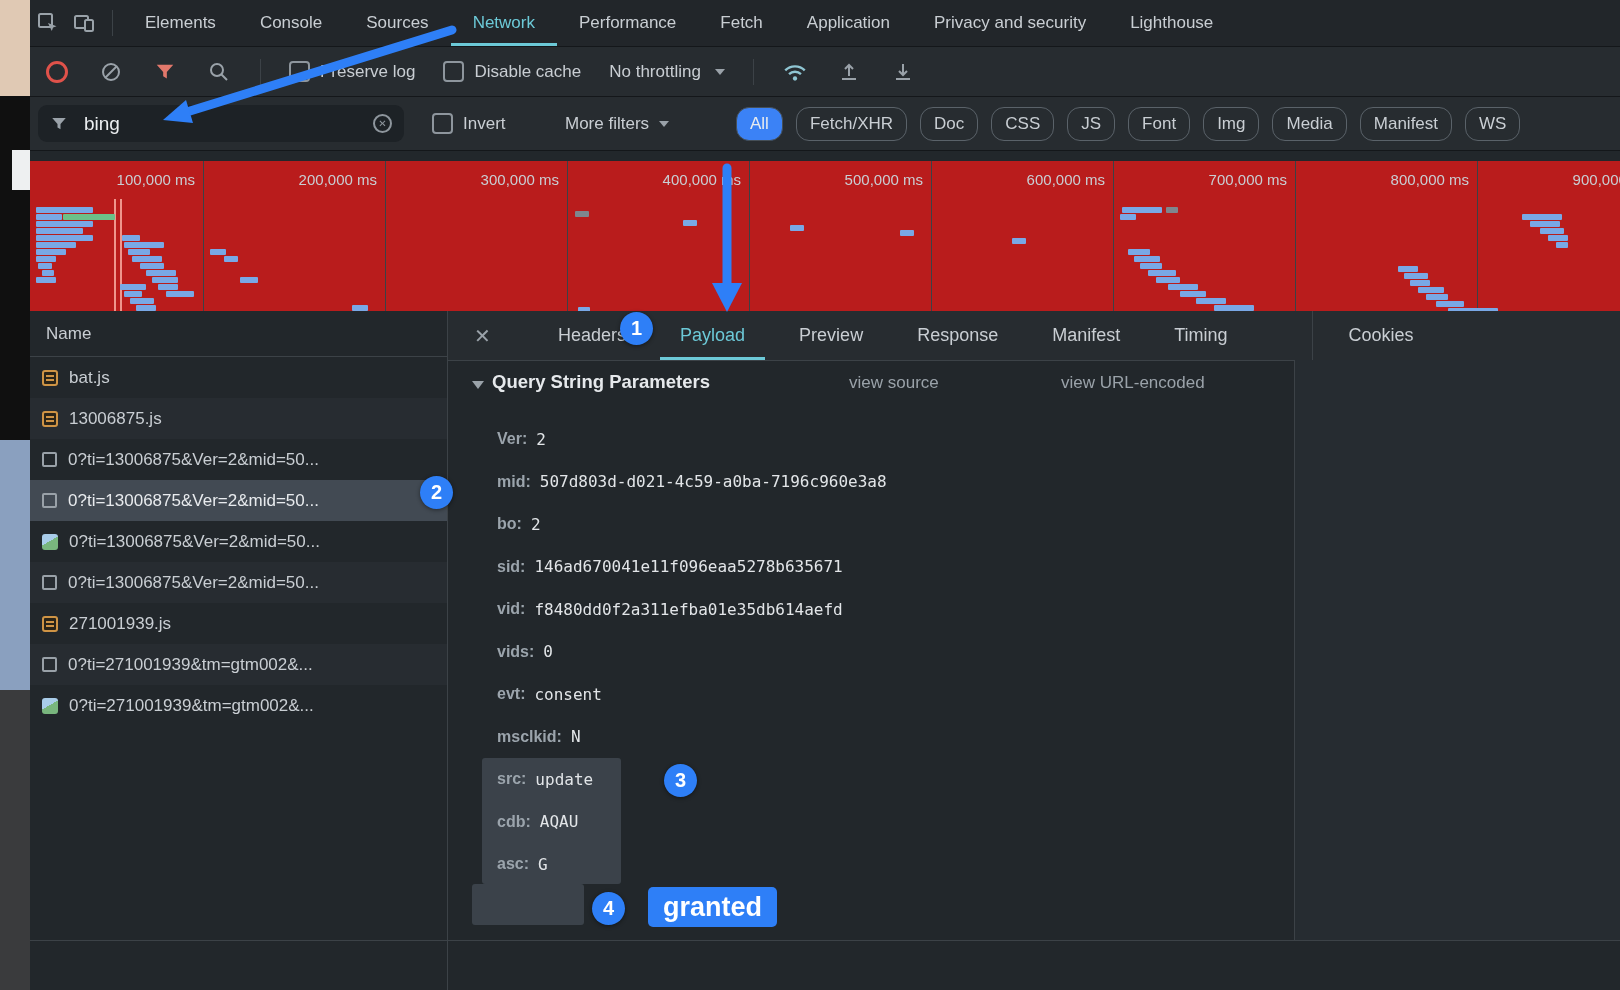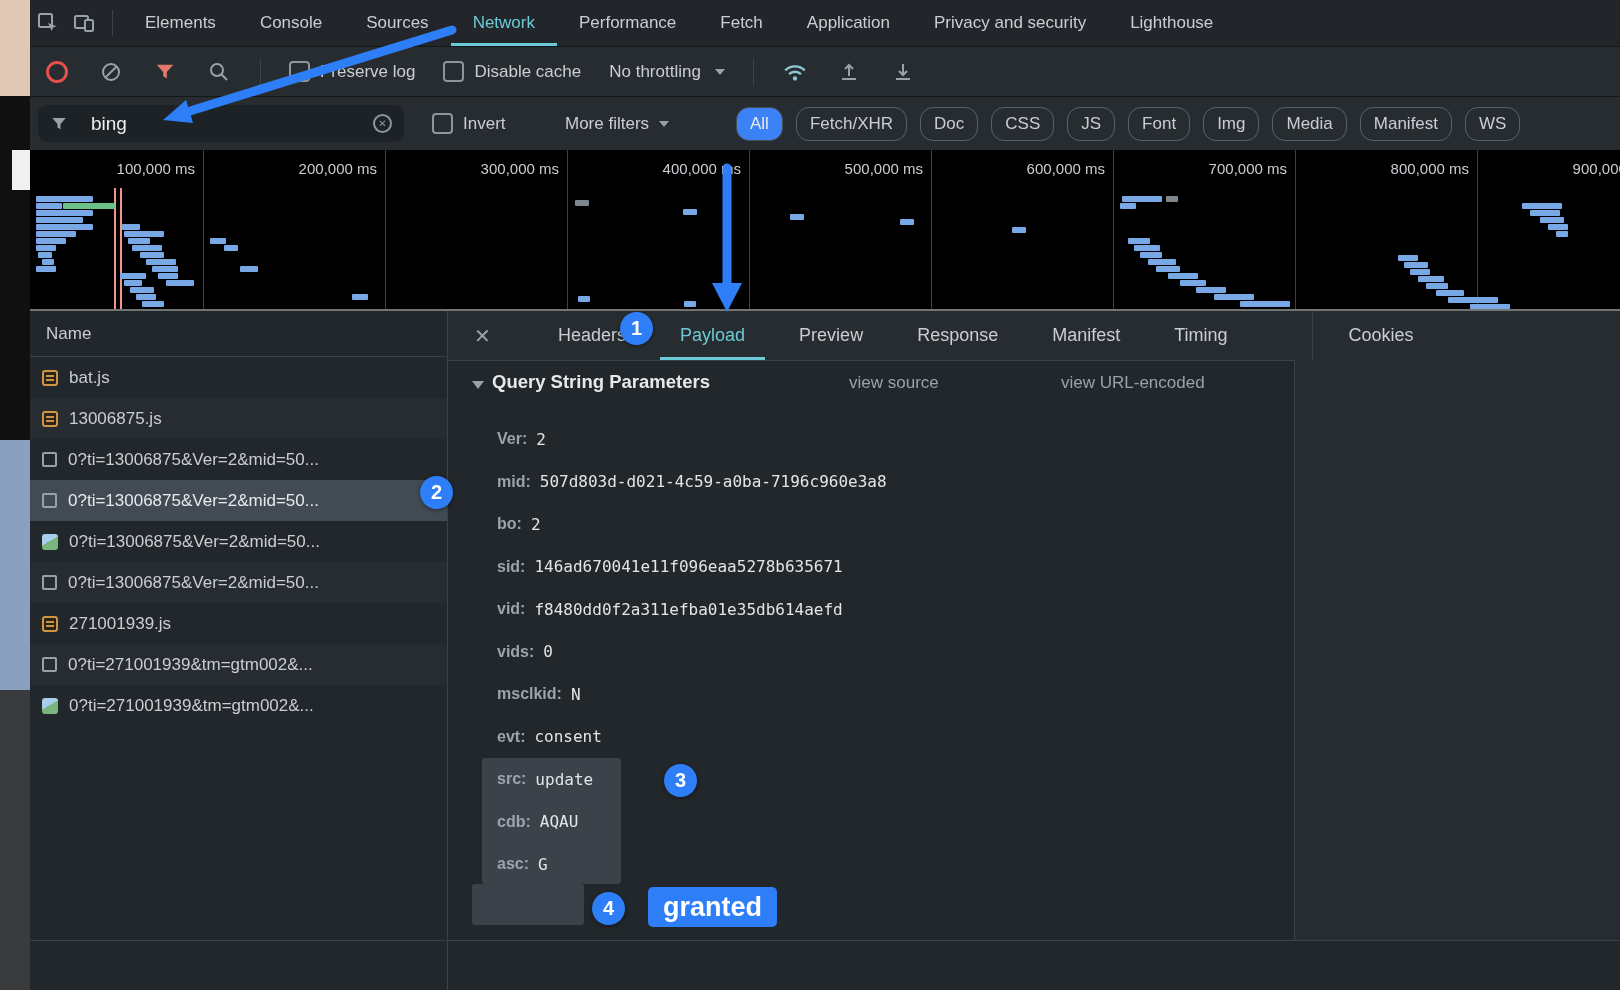--- a/index.html
+++ b/index.html
@@ -33,33 +33,33 @@
   .tgroup{display:flex;align-items:center;gap:10px;white-space:nowrap;}
   .vsep2{width:1px;height:26px;background:#3c4247;flex:none;}
   .checkbox{width:17px;height:17px;border:2px solid #8e969d;border-radius:4px;flex:none;}
   .caret{width:0;height:0;border-left:5px solid transparent;border-right:5px solid transparent;
          border-top:6px solid #9aa2a9;margin-left:4px;}
 
   
   .filterbar{position:absolute;top:97px;left:0;right:0;height:53px;background:#272c30;
              border-bottom:1px solid #14171a;font-size:17px;color:#c9ced3;}
   .filter-box{position:absolute;left:8px;top:8px;width:366px;height:37px;background:#1d2226;
-              border-radius:9px;display:flex;align-items:center;padding:0 12px;gap:23px;box-sizing:border-box;}
+              border-radius:9px;display:flex;align-items:center;padding:0 12px;gap:16px;box-sizing:border-box;}
   .filter-text{color:#eceff1;font-size:19px;flex:1;}
   .clear-x{width:19px;height:19px;border:2px solid #8e969d;border-radius:50%;display:flex;
            align-items:center;justify-content:center;font-size:10px;color:#8e969d;flex:none;box-sizing:border-box;}
   .invert-group{position:absolute;left:402px;top:0;height:53px;display:flex;align-items:center;gap:10px;}
   .morefilters{position:absolute;left:535px;top:0;height:53px;display:flex;align-items:center;gap:6px;}
   #type-pills{position:absolute;left:706px;top:0;height:53px;display:flex;align-items:center;gap:13px;overflow:hidden;right:0;}
   .pill{height:32px;display:flex;align-items:center;padding:0 13px;border-radius:13px;
         border:1.5px solid #5a6269;font-size:17px;color:#c9ced3;white-space:nowrap;flex:none;}
   .pill.active{background:#3b82f6;border-color:#454f57;color:#e8ebee;}
 
   
-  .overview{position:absolute;top:150px;left:0;right:0;height:159px;background:#000000;
+  .overview{position:absolute;top:161px;left:0;right:0;height:159px;background:#b91c1c;
             border-bottom:5px solid #737373;overflow:hidden;}
   .gridline{position:absolute;top:0;bottom:0;width:1px;background:#3b4146;}
   .tick-label{position:absolute;top:10px;width:150px;text-align:right;font-size:15px;color:#c9ced3;white-space:nowrap;}
   .wbar{position:absolute;height:6px;border-radius:1px;background:#79a8e6;}
   .loadline{position:absolute;top:38px;bottom:0;width:2px;background:#ef958d;}
 
   
   .table-area{position:absolute;top:311px;left:0;right:0;bottom:0;}
   .name-col{position:absolute;left:0;top:0;width:417px;bottom:0;border-right:1px solid #3c4247;background:#22272b;}
   .name-header{height:45px;border-bottom:1px solid #3c4247;display:flex;align-items:center;
@@ -412,26 +412,26 @@
               </div>
               <div class="prow">
                 <span class="pkey">vid:</span>
                 <span class="pval">f8480dd0f2a311efba01e35db614aefd</span>
               </div>
               <div class="prow">
                 <span class="pkey">vids:</span>
                 <span class="pval">0</span>
               </div>
               <div class="prow">
+                <span class="pkey">evt:</span>
+                <span class="pval">consent</span>
+              </div>
+              <div class="prow">
                 <span class="pkey">msclkid:</span>
                 <span class="pval">N</span>
-              </div>
-              <div class="prow">
-                <span class="pkey">evt:</span>
-                <span class="pval">consent</span>
               </div>
               <div class="prow">
                 <span class="pkey">src:</span>
                 <span class="pval">update</span>
               </div>
               <div class="prow">
                 <span class="pkey">cdb:</span>
                 <span class="pval">AQAU</span>
               </div>
               <div class="prow">

